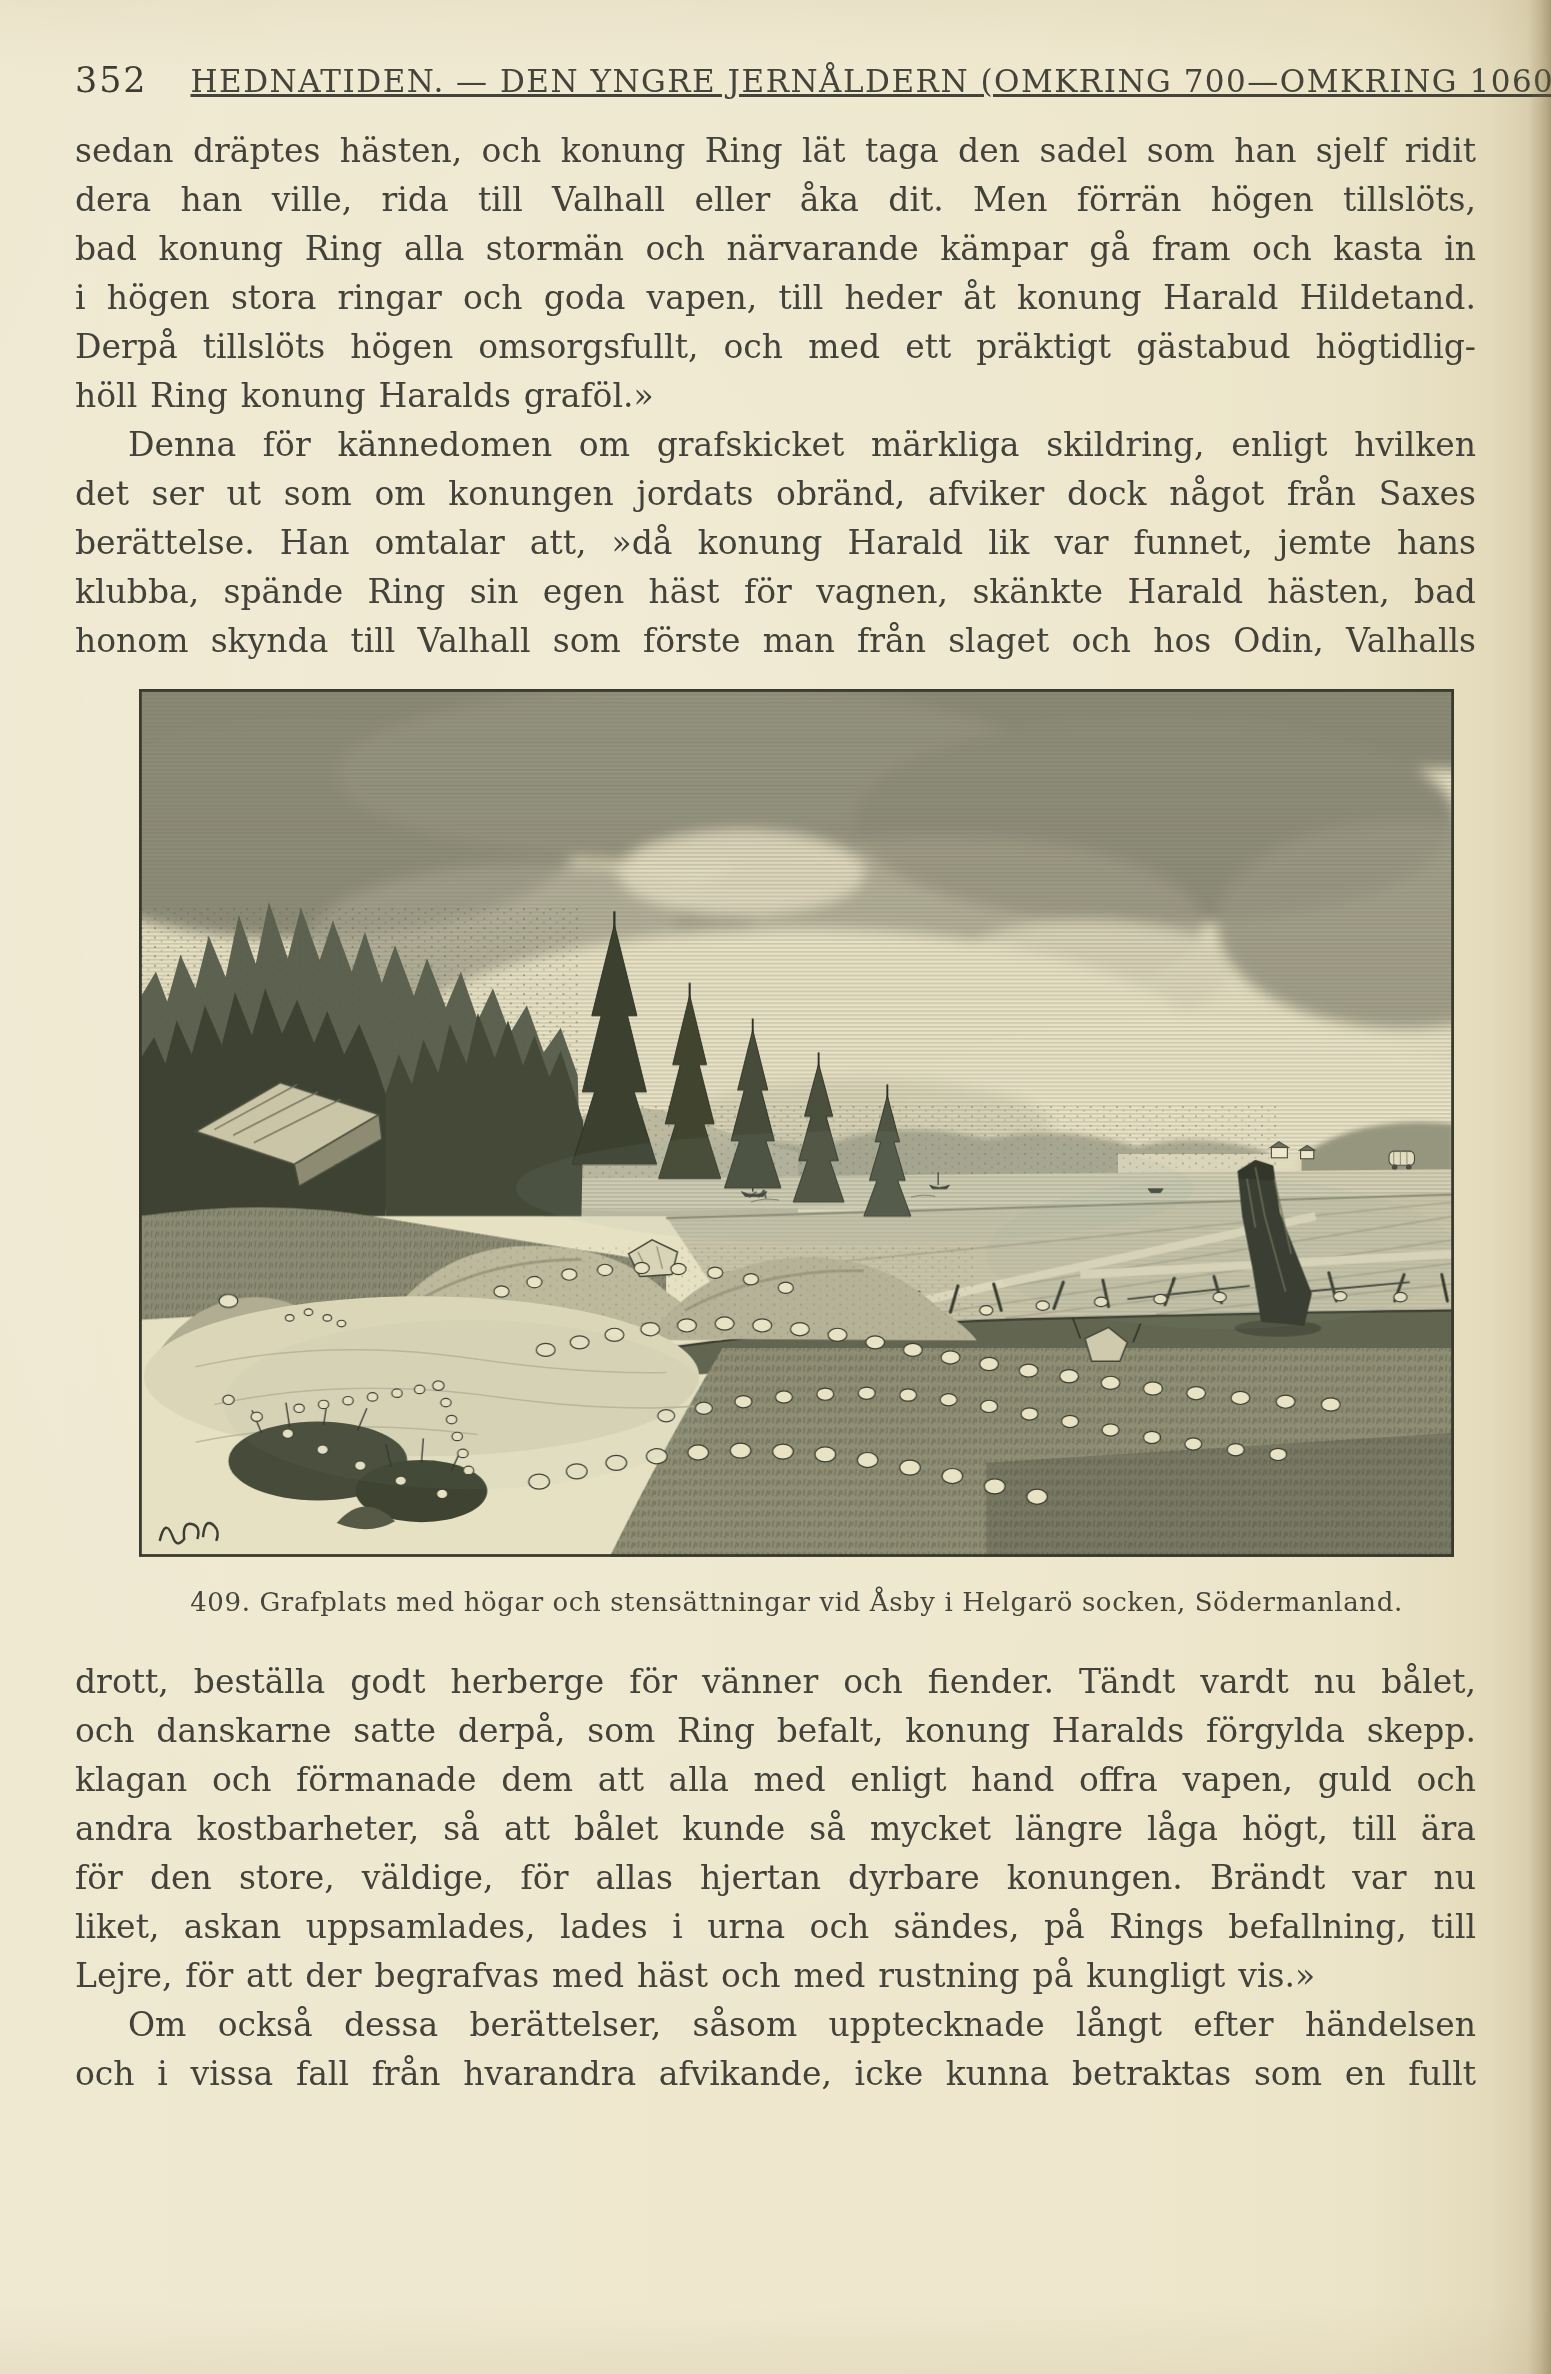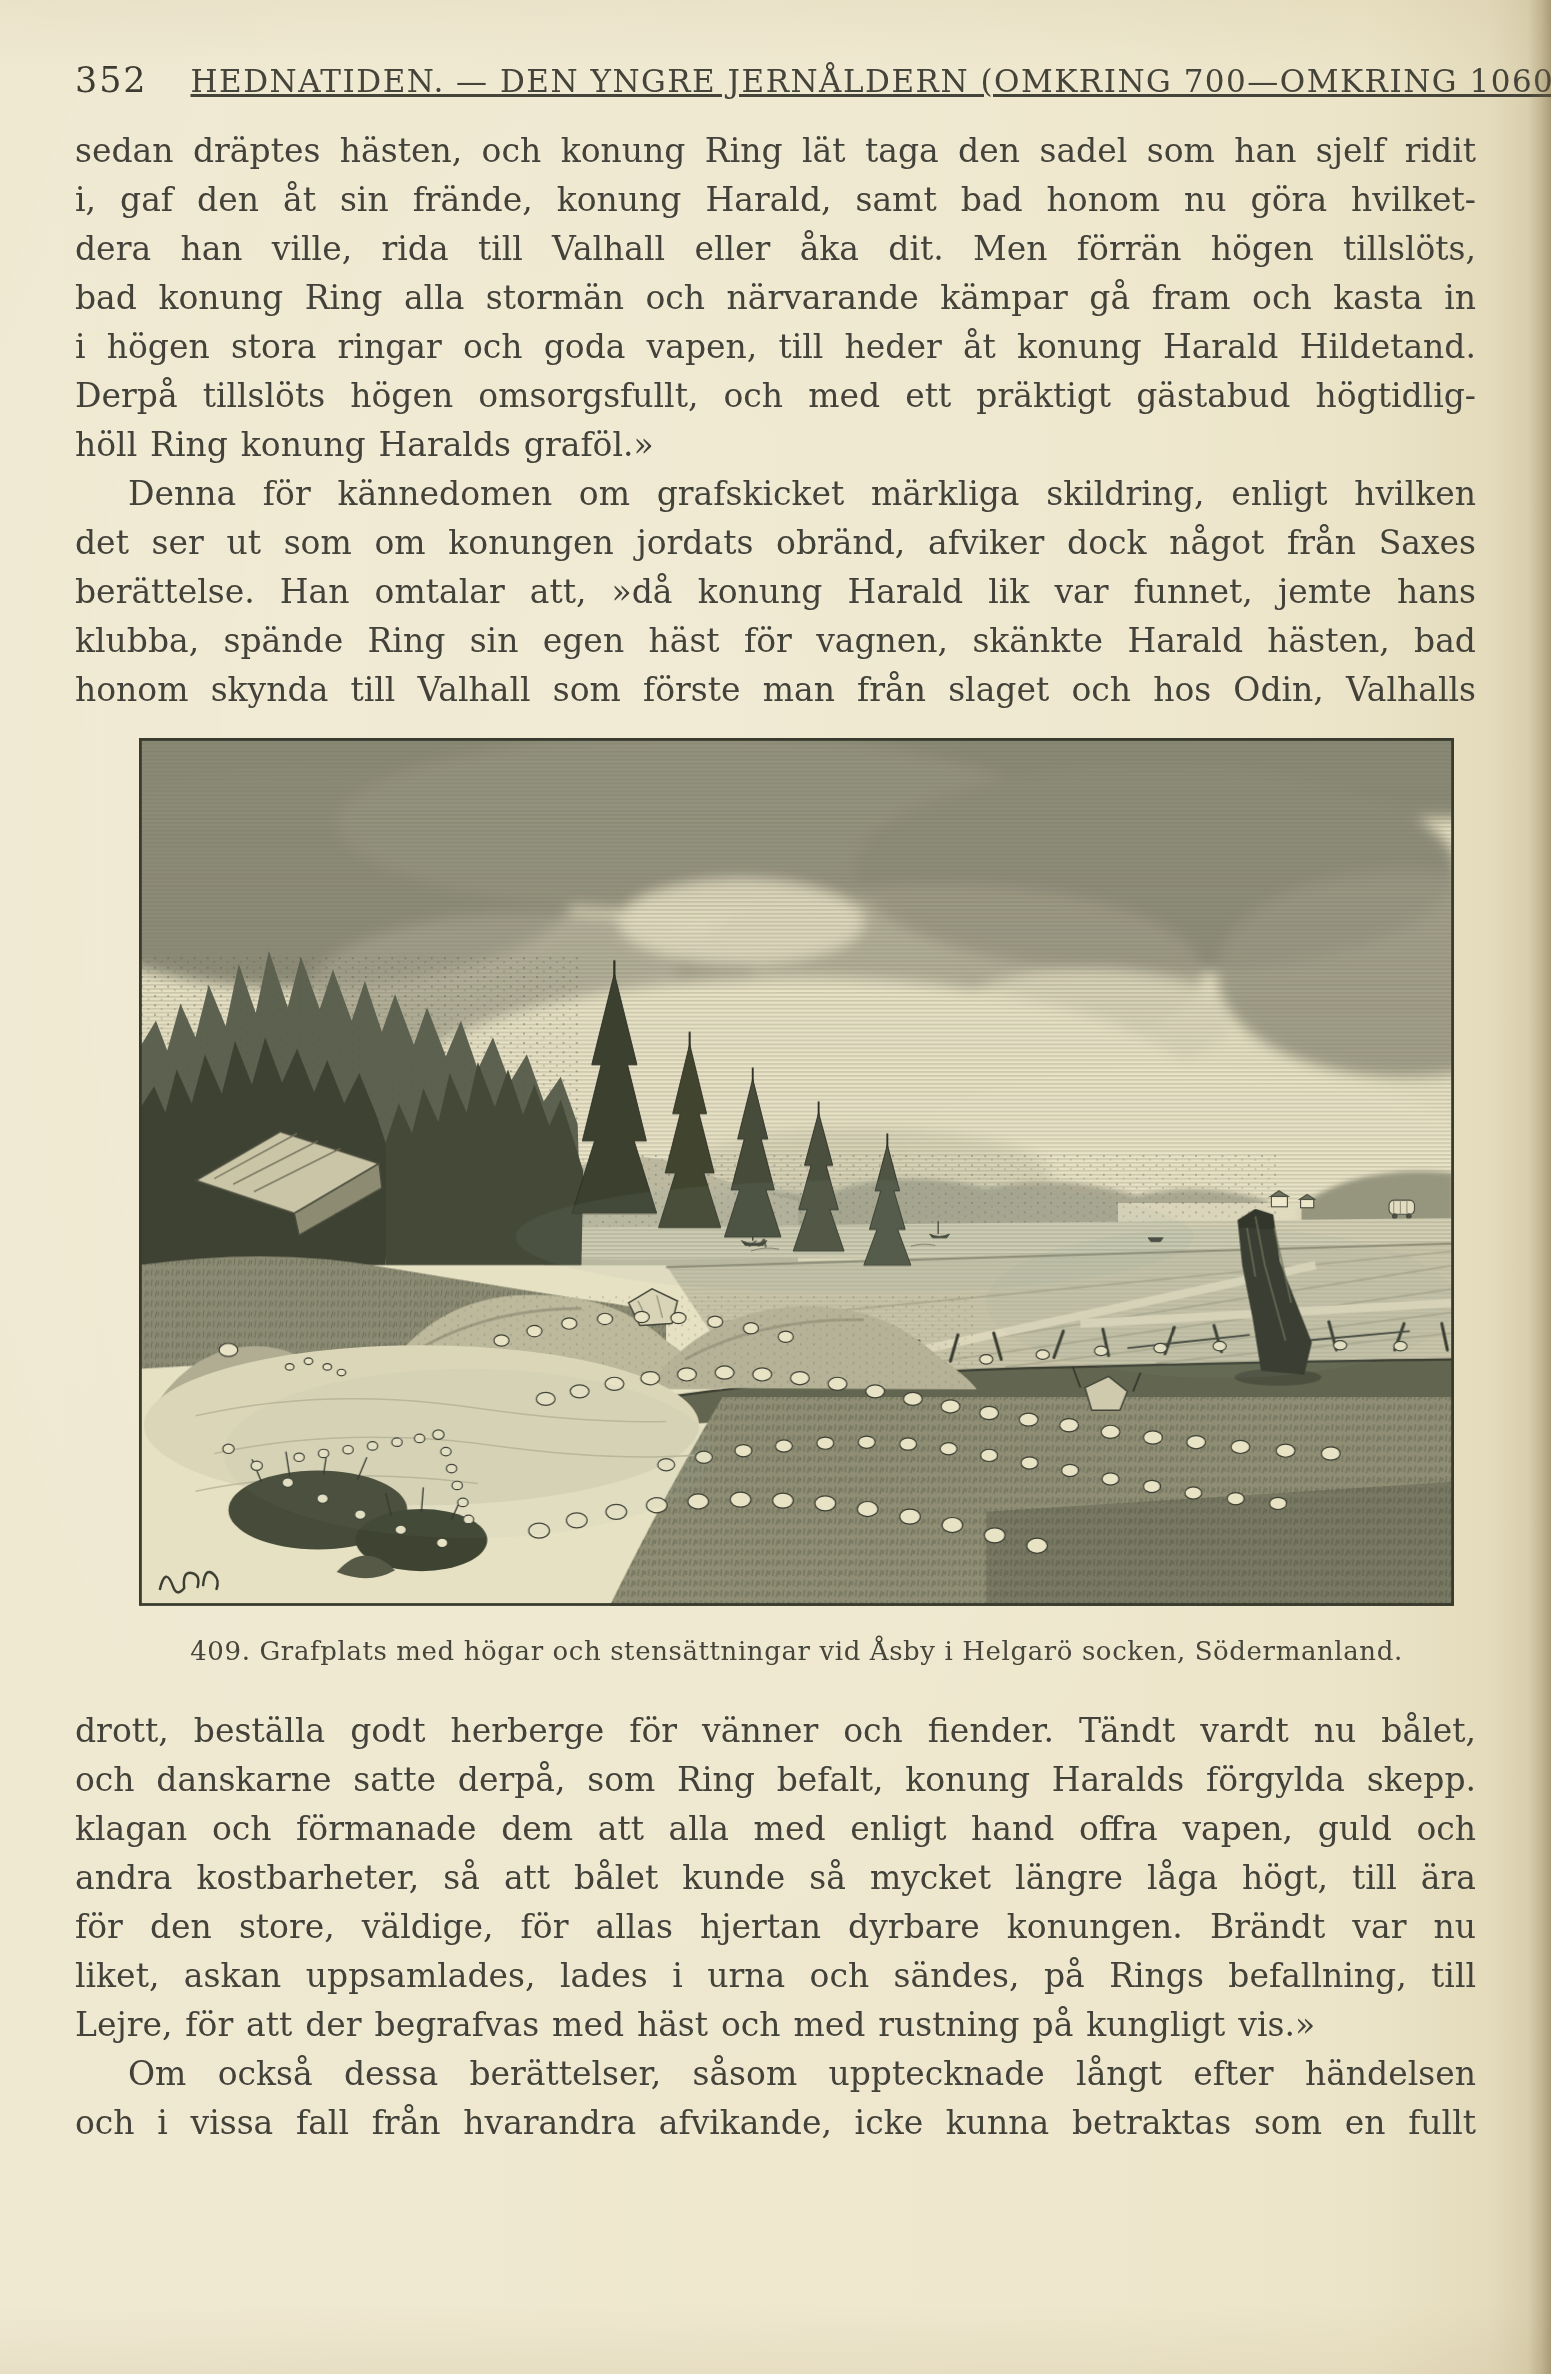--- a/index.html
+++ b/index.html
@@ -40,21 +40,20 @@
 <div class="page">
   <div class="content">
 
     <div class="header">
       <span class="pagenum">352</span>
       <span class="headtitle">HEDNATIDEN. — DEN YNGRE JERNÅLDERN (OMKRING 700—OMKRING 1060).</span>
     </div>
 
     <div>
       <div class="line">sedan dräptes hästen, och konung Ring lät taga den sadel som han sjelf ridit</div>
-      <div class="line">i, gaf den åt sin frände, konung Harald, samt bad honom nu göra hvilket-</div>
       <div class="line">dera han ville, rida till Valhall eller åka dit.  Men förrän högen tillslöts,</div>
       <div class="line">bad konung Ring alla stormän och närvarande kämpar gå fram och kasta in</div>
       <div class="line">i högen stora ringar och goda vapen, till heder åt konung Harald Hildetand.</div>
       <div class="line">Derpå tillslöts högen omsorgsfullt, och med ett präktigt gästabud högtidlig-</div>
       <div class="line end">höll Ring konung Haralds graföl.»</div>
     </div>
 
     <div>
       <div class="line indent">Denna för kännedomen om grafskicket märkliga skildring, enligt hvilken</div>
       <div class="line">det ser ut som om konungen jordats obränd, afviker dock något från Saxes</div>

